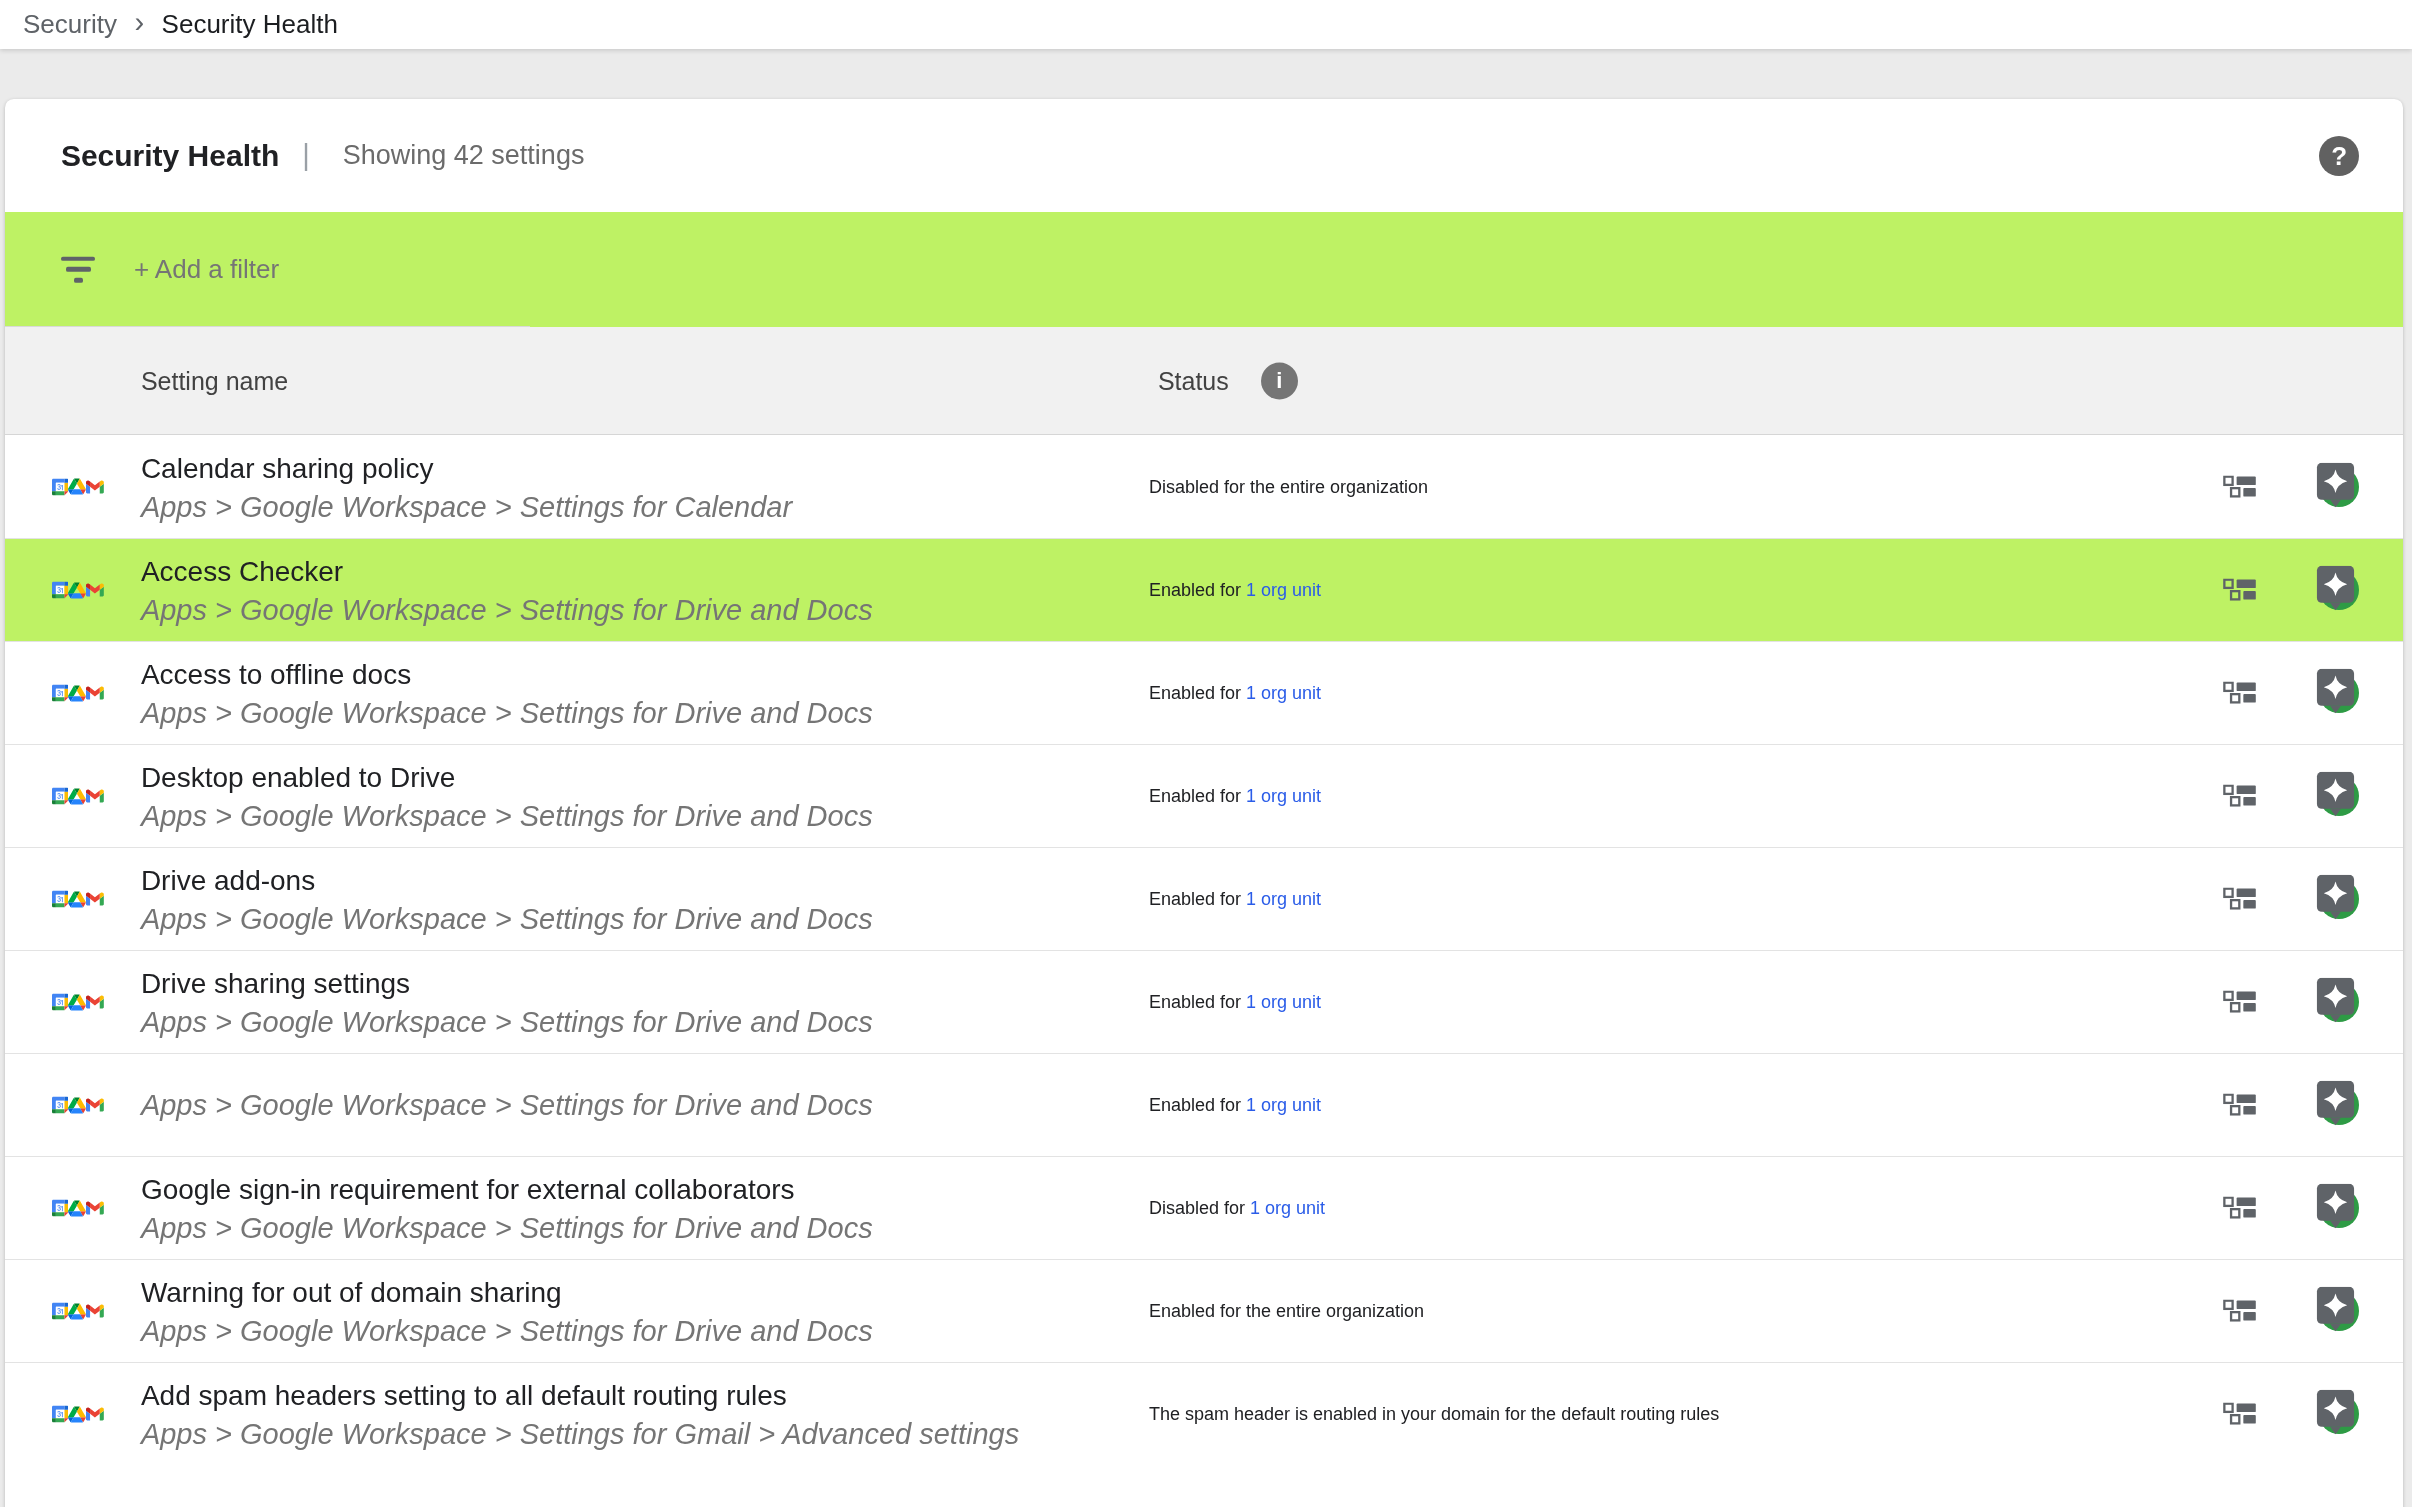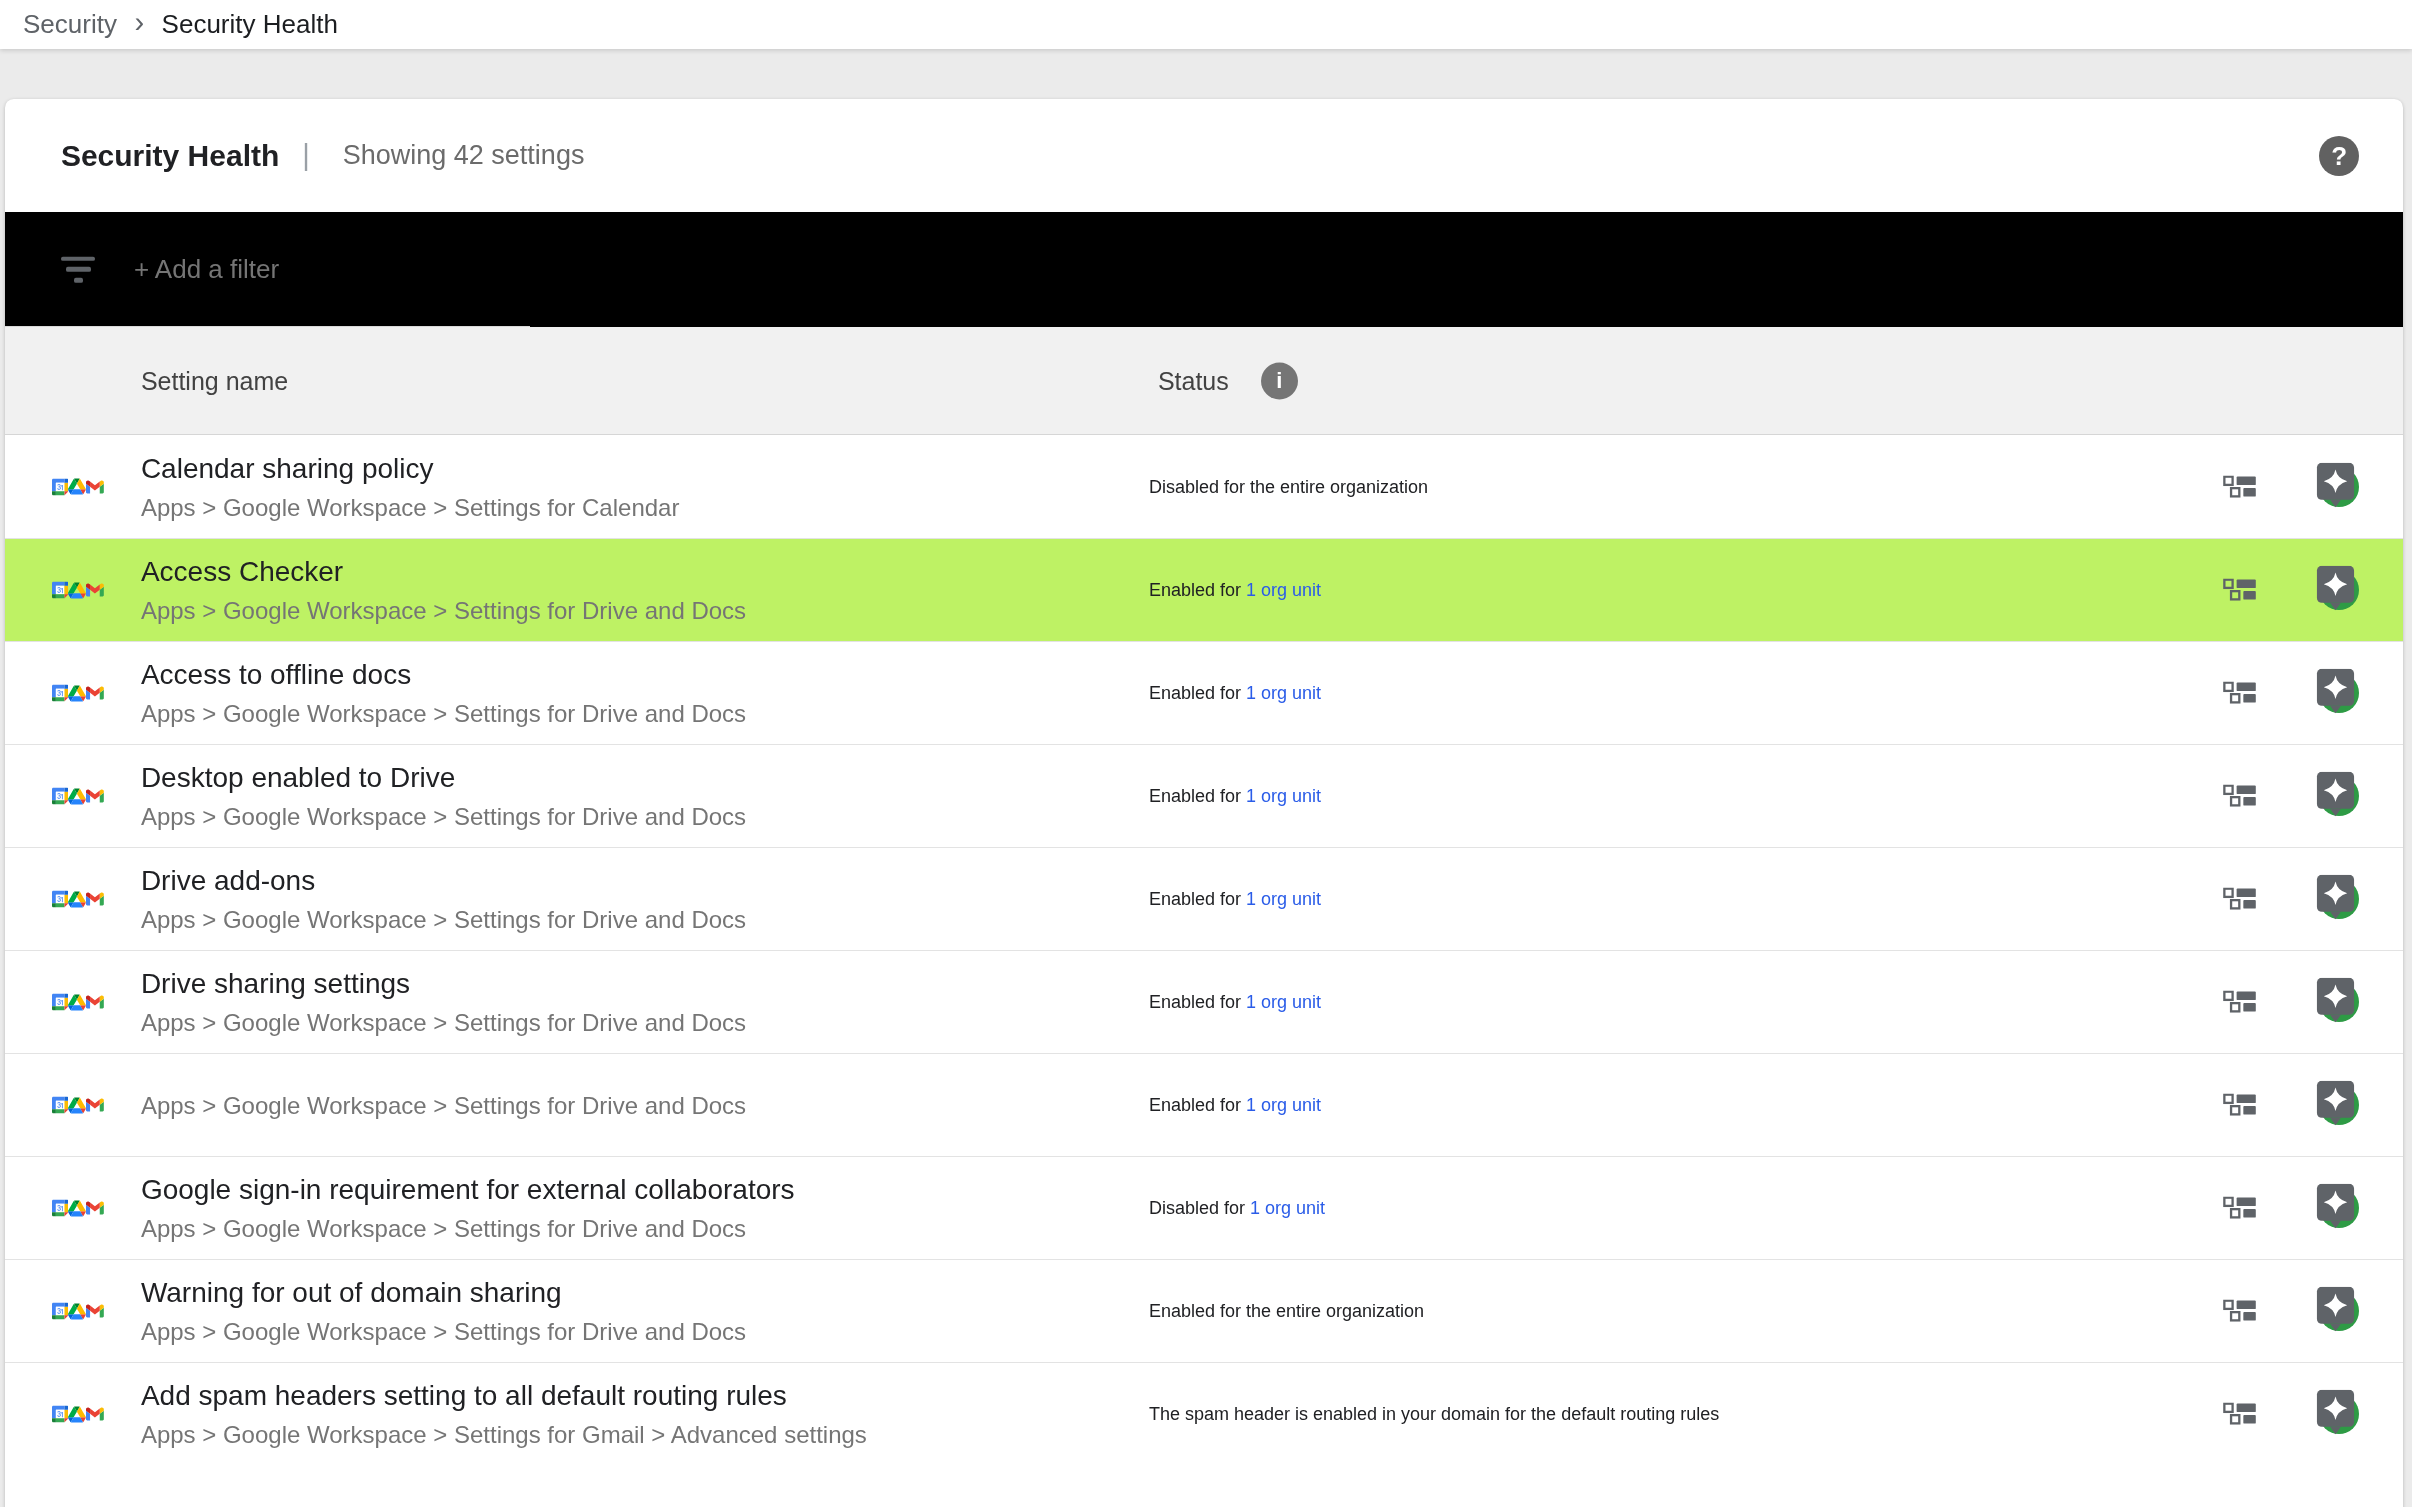--- a/index.html
+++ b/index.html
@@ -40,21 +40,21 @@
   .help-btn{
     position:absolute; right:44px; top:37px;
     width:40px; height:40px; border-radius:50%;
     background:#616161; color:#fff;
     display:flex; align-items:center; justify-content:center;
     font-size:26px; font-weight:700; cursor:pointer;
   }
 
   
   .filter-bar{
-    height:115px; background:#000000; position:relative;
+    height:115px; background:#bef264; position:relative;
     display:flex; align-items:center;
   }
   .filter-icon{ position:absolute; left:56px; top:50%; transform:translateY(-50%);
     width:35px; display:flex; flex-direction:column; align-items:center; gap:5.8px; }
   .filter-icon i{ display:block; height:4.9px; border-radius:1.9px; background:#5f6368; }
   .filter-icon i:nth-child(1){ width:34px; }
   .filter-icon i:nth-child(2){ width:25px; }
   .filter-icon i:nth-child(3){ width:8.7px; }
   .add-filter{ margin-left:129px; font-size:26px; color:#757575; cursor:pointer; }
   .filter-divider{ position:absolute; left:0; bottom:0; width:525px; height:1px; background:#d9d9d9; }
@@ -80,21 +80,21 @@
   .row{
     height:103px; position:relative; background:#fff;
     border-top:1px solid #e3e3e3;
   }
   .row:first-child{ border-top:none; }
   .row.hl{ background:#bef264; }
   .app-icon-box{ position:absolute; left:47px; top:50%; transform:translateY(-50%);
     width:52px; display:flex; align-items:center; justify-content:center; }
   .row-text{ position:absolute; left:136px; top:50%; transform:translateY(-50%); }
   .row-title{ font-size:28px; color:#202124; line-height:41px; white-space:nowrap; }
-  .row-path{ font-size:24px; color:#757575; line-height:37px; white-space:nowrap; }
+  .row-path{ font-size:29px; color:#757575; line-height:37px; white-space:nowrap;font-style:italic; }
   .row-status{ position:absolute; left:1144px; top:50%; transform:translateY(-50%);
     font-size:18px; color:#202124; white-space:nowrap; }
   .org-link{ color:#2a5ce8; text-decoration:none; cursor:pointer; }
   .ok-icon{ position:absolute; right:44px; top:50%; transform:translateY(-50%); }
   .rec-badge{ position:absolute; right:46px; top:50%; transform:translateY(-54%); cursor:pointer; }
   .ou-icon{ position:absolute; right:147px; top:50%; transform:translateY(-50%); }
 </style>
 </head>
 <body>
 

